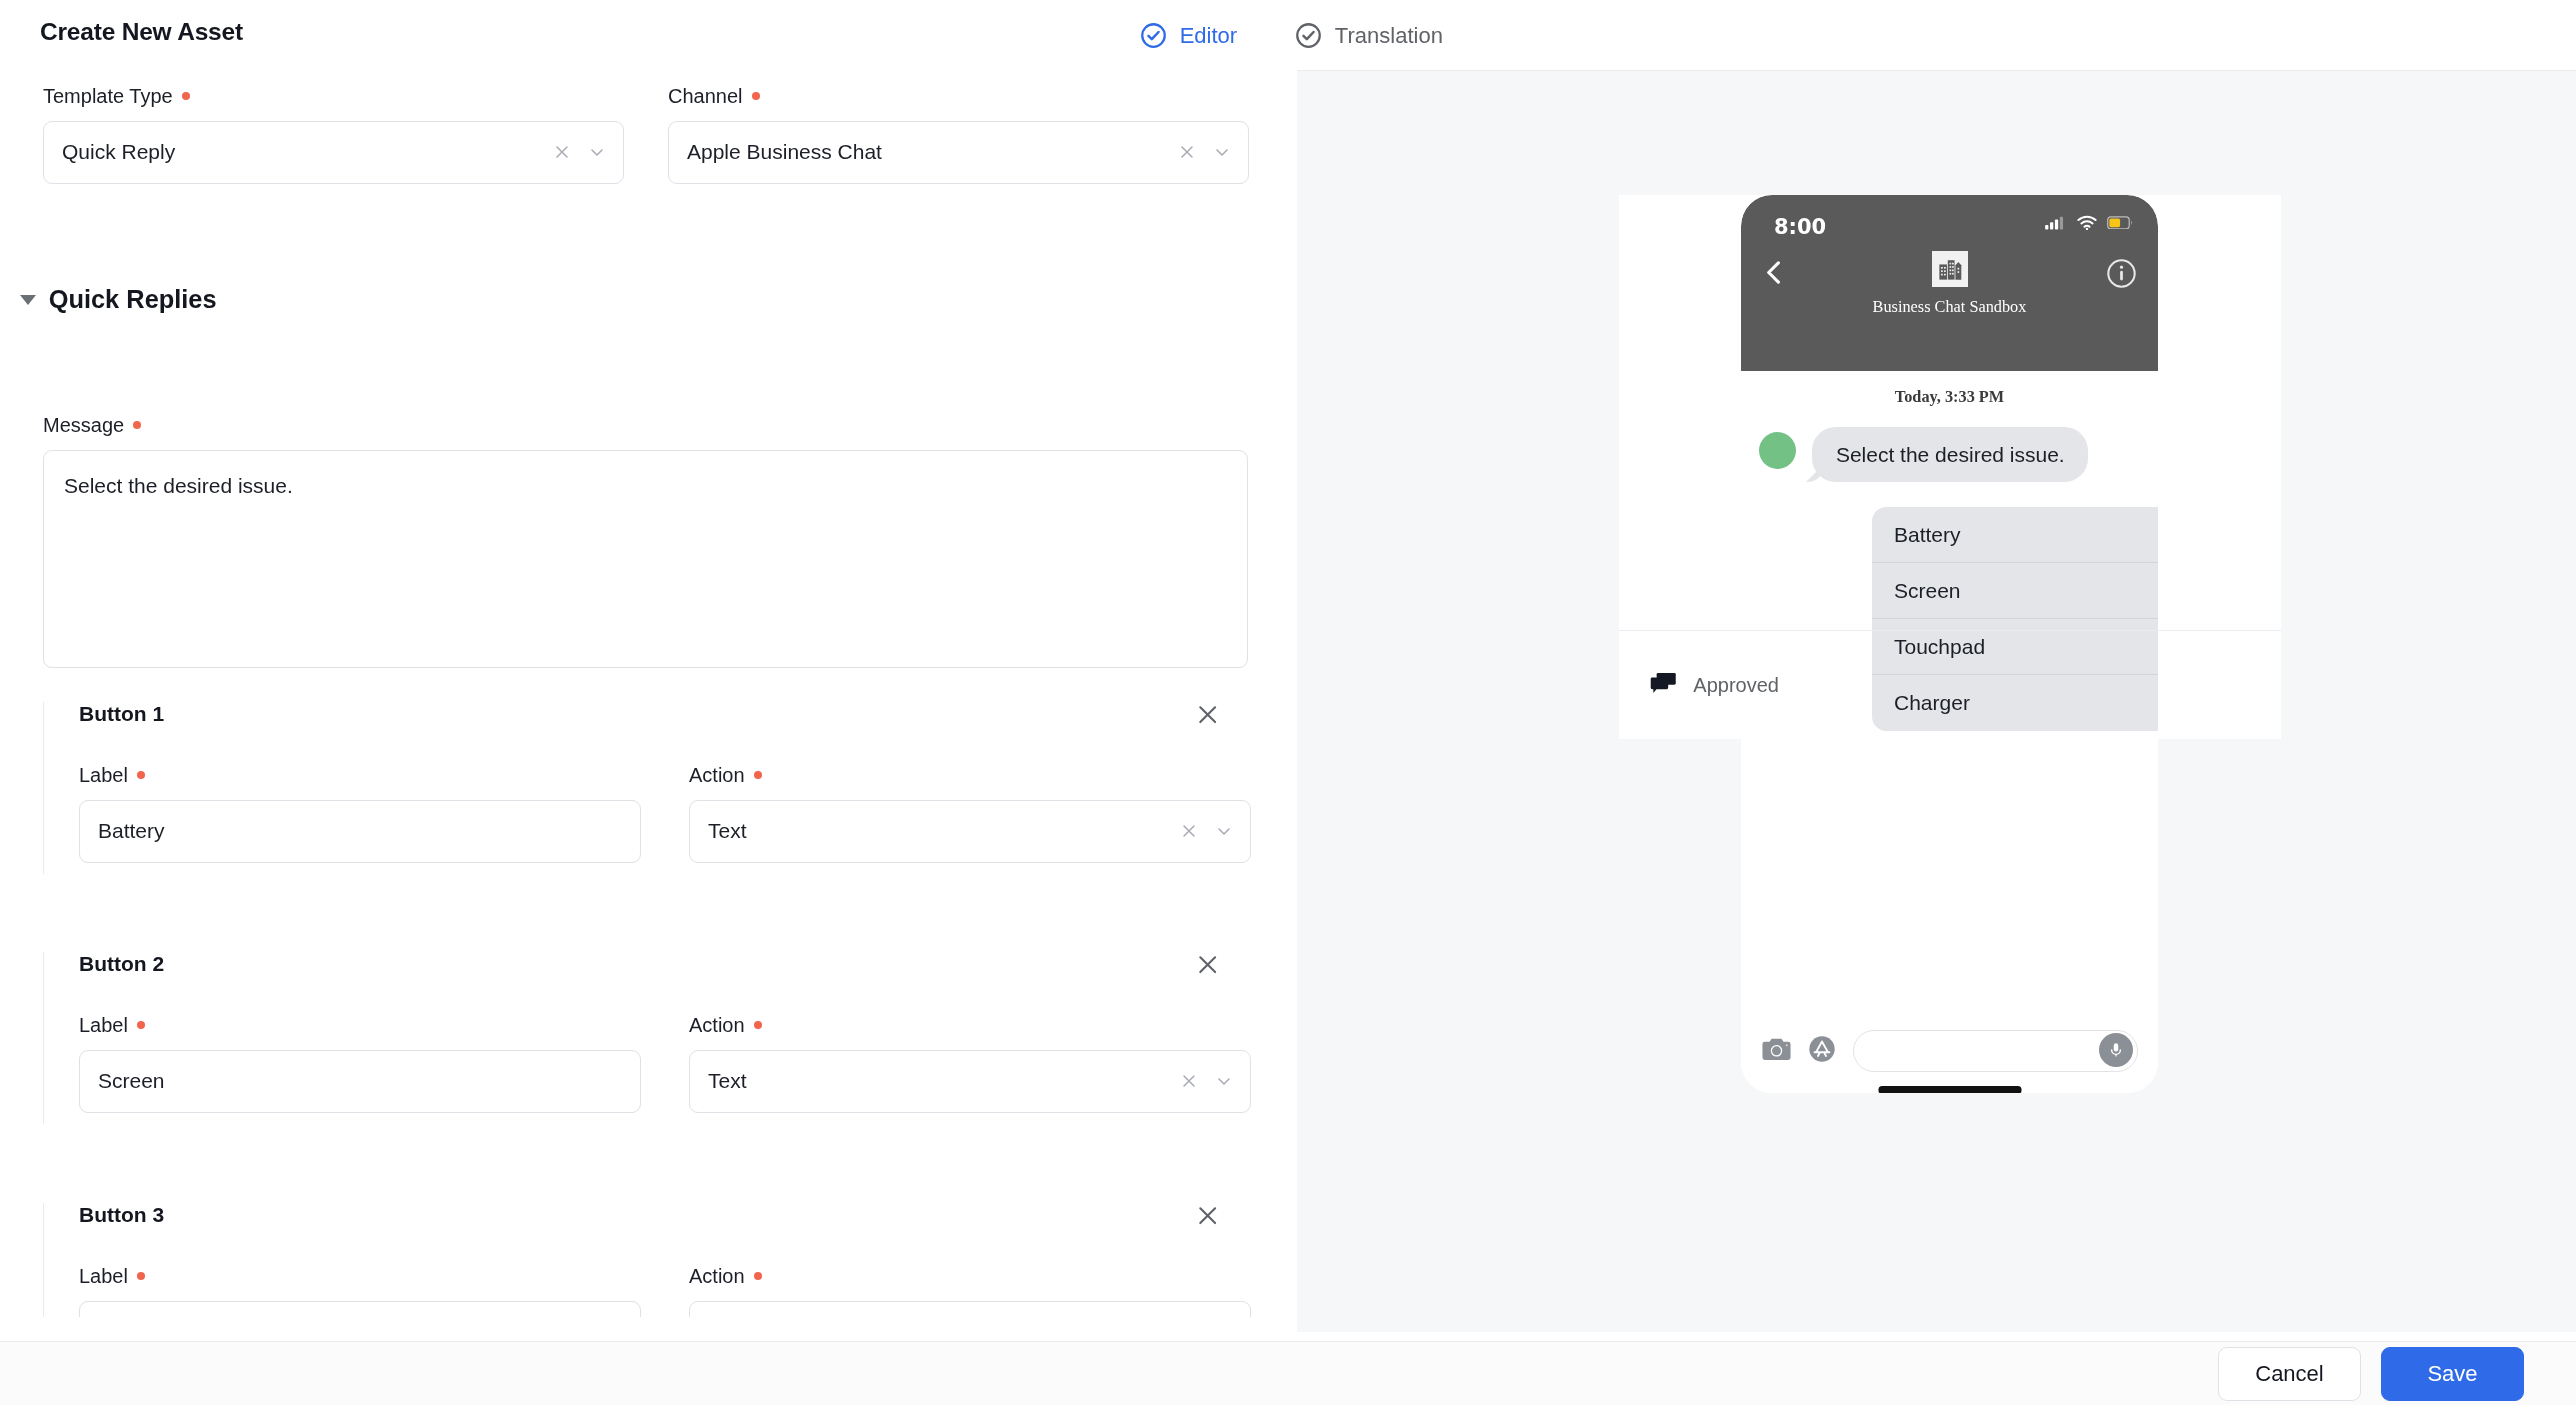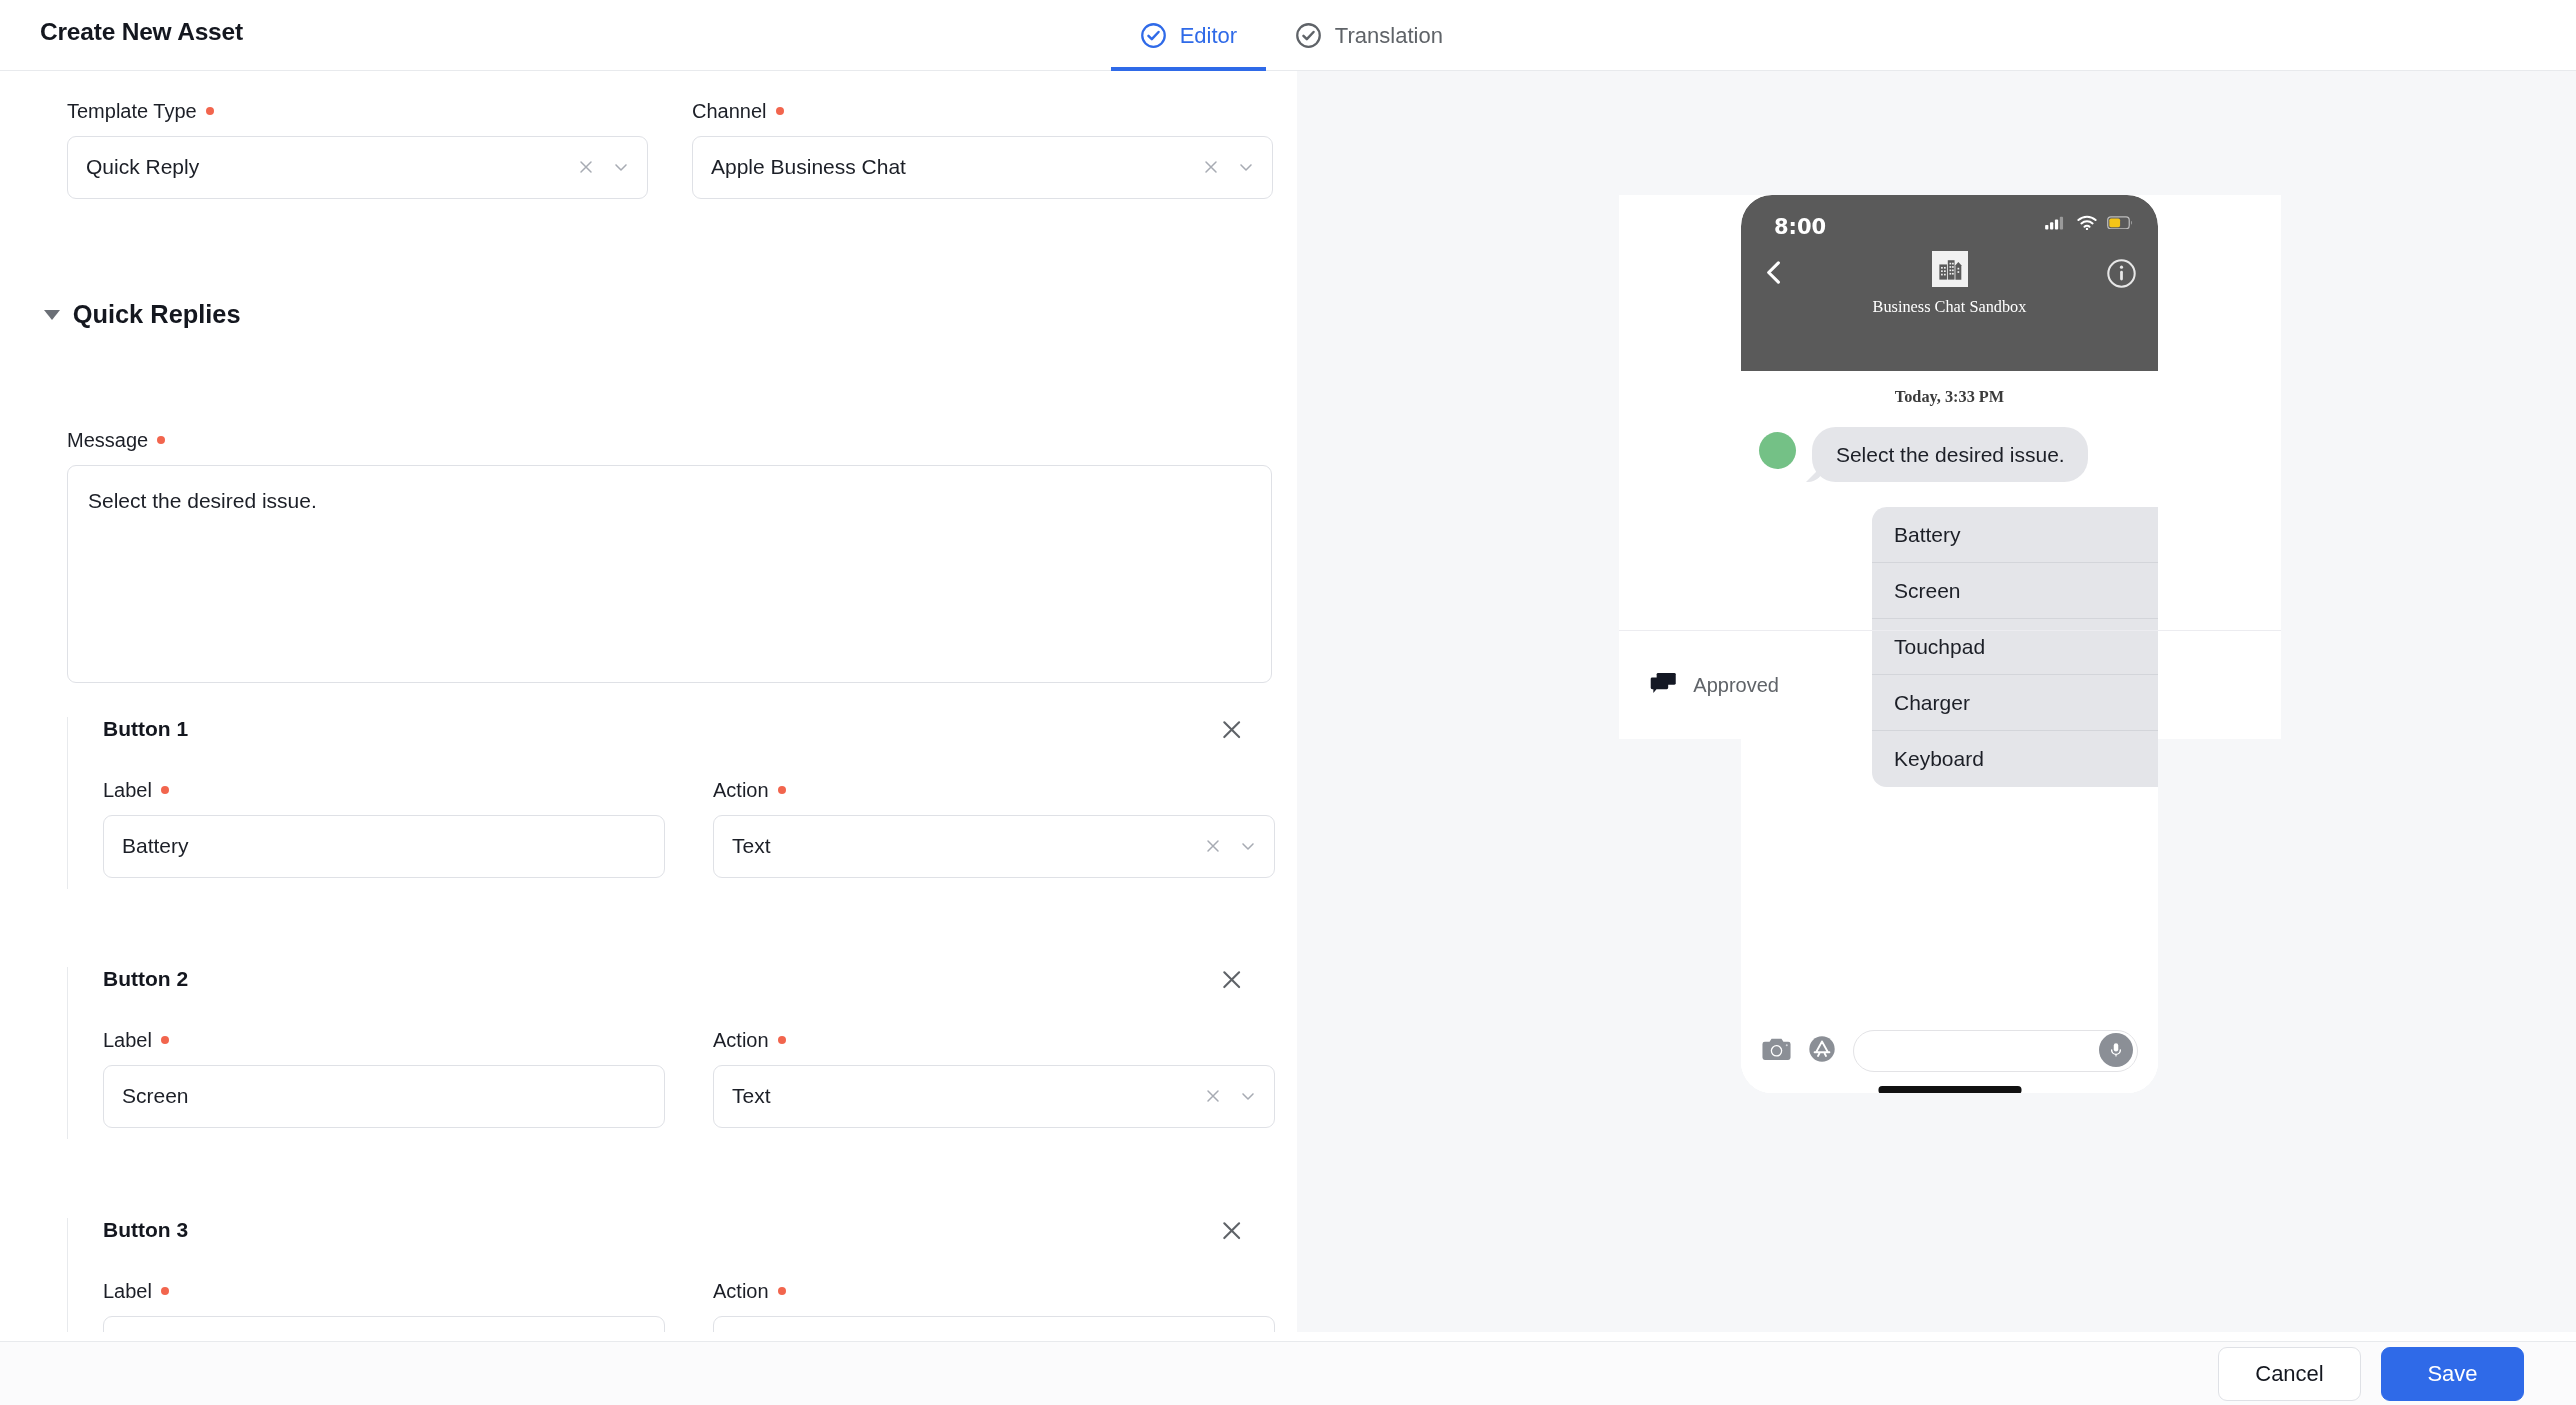--- a/index.html
+++ b/index.html
@@ -34,25 +34,24 @@
   .tab-label { font-size: 22px; color: #5f6368; }
   .tab.active .tab-label { color: #2f6ae8; }
   .tab.active::after {
     content: ""; position: absolute; left: 0; right: 0; bottom: 0;
     height: 4.5px; background: #2f6ae8;
   }
   .check-circle { width: 27px; height: 27px; display: block; }
 
   
   .form-pane {
-    position: absolute; left: 0; top: 71px;
+    position: absolute; left: 0; top: 56px;
     width: 1297px; height: 1261px;
     background: #ffffff;
     overflow: hidden;
-    margin-left: 24px;
   }
   .form-inner { position: relative; width: 1297px; padding: 0; }
 
   .field-label {
     font-size: 20px; color: #1c1f27; line-height: 1;
     display: flex; align-items: center; gap: 9px;
   }
   .req-dot {
     width: 8.2px; height: 8.2px; border-radius: 50%;
     background: #f2654d; display: inline-block;
@@ -530,21 +529,20 @@
           <div class="bubble">
             <div class="bubble-text">Select the desired issue.</div>
           </div>
         </div>
 
         <div class="qr-list">
           <div class="qr-item">Battery</div>
           <div class="qr-item">Screen</div>
           <div class="qr-item">Touchpad</div>
           <div class="qr-item">Charger</div>
-          <div class="qr-item">Keyboard</div>
         </div>
 
         <div class="ph-foot">
           <div class="ph-compose">
             <span>
               <svg width="31" height="27" viewBox="0 0 34 30" fill="#8b8f96">
                 <path d="M11.5 3h11l2.2 3.4H30A2.6 2.6 0 0132.6 9v15A2.6 2.6 0 0130 26.6H4A2.6 2.6 0 011.4 24V9A2.6 2.6 0 014 6.4h5.3L11.5 3z"></path>
                 <circle cx="17" cy="16.5" r="6.4" fill="#fff"></circle>
                 <circle cx="17" cy="16.5" r="5" fill="#8b8f96"></circle>
                 <circle cx="28.4" cy="10.3" r="1.1" fill="#d7d9dd"></circle>

